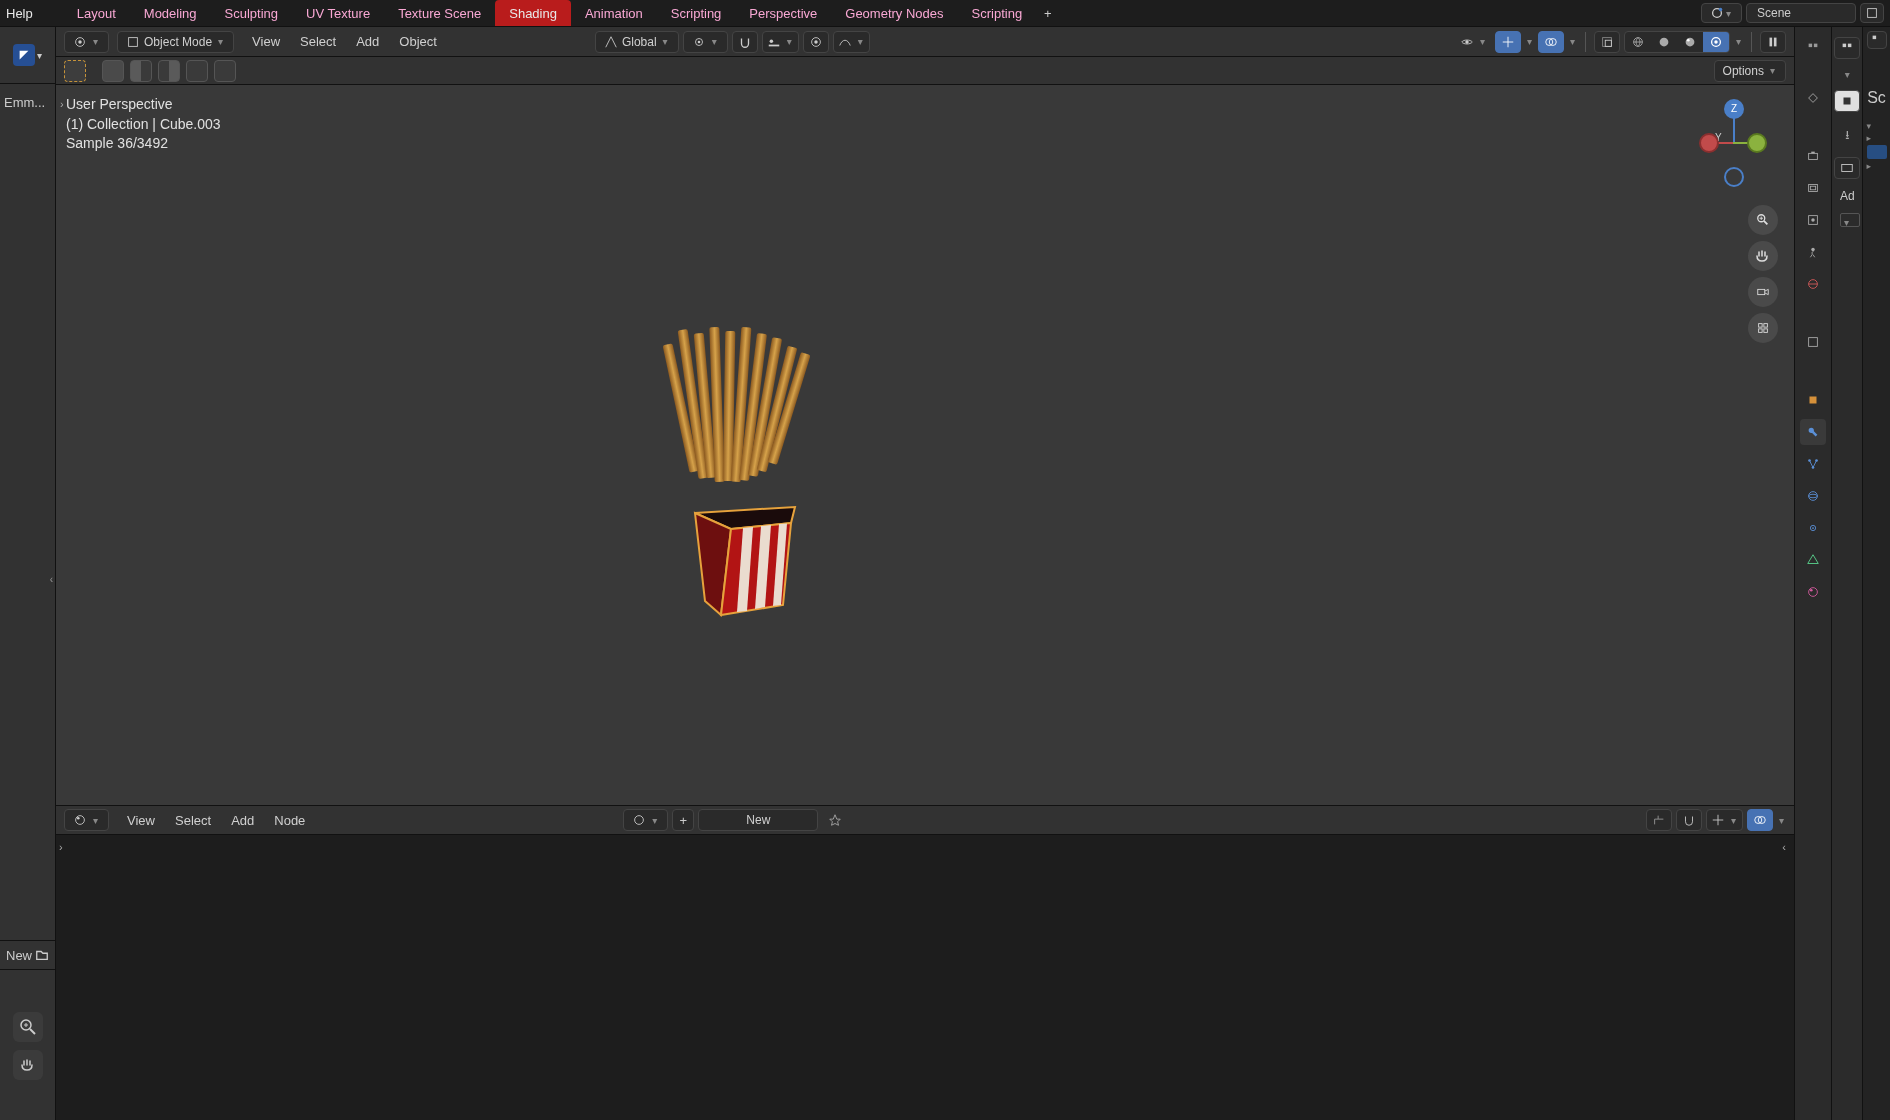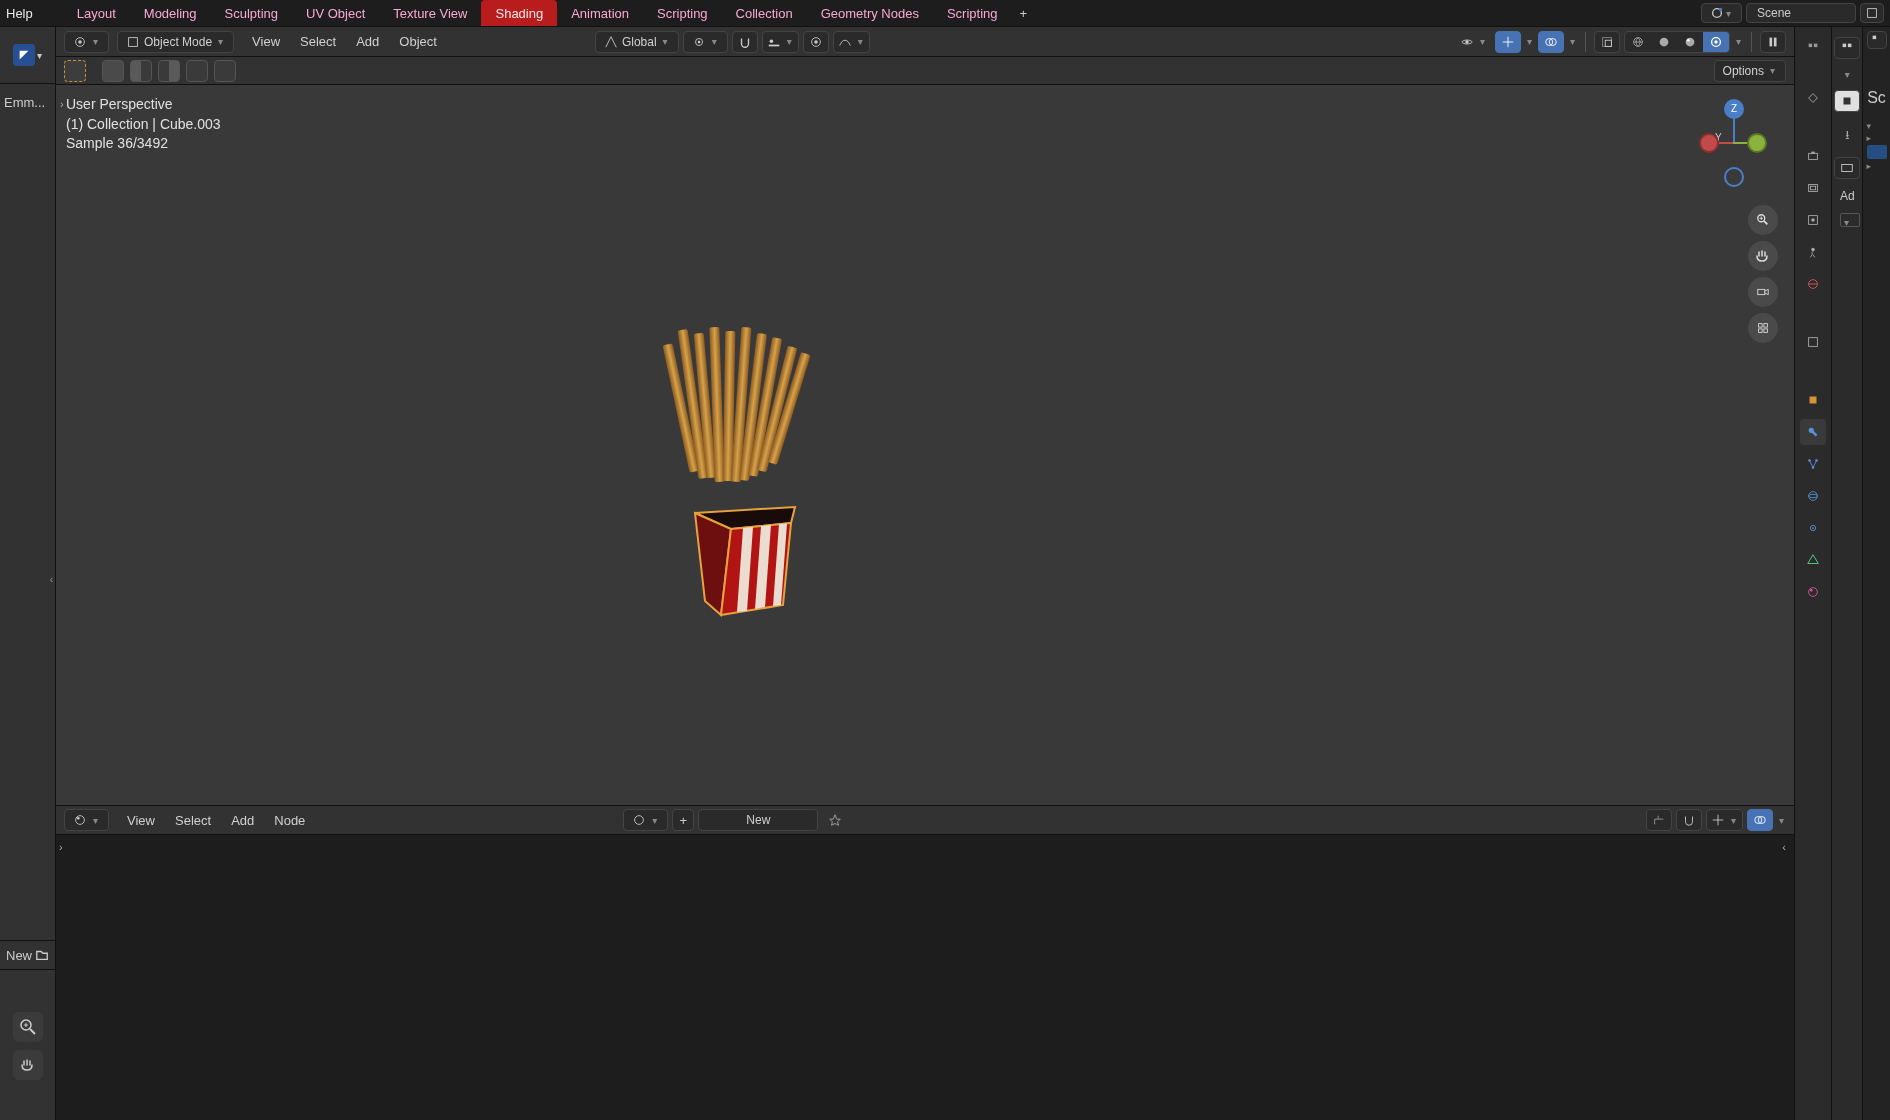--- a/index.html
+++ b/index.html
@@ -265,26 +265,26 @@
 </style>
 </head>
 <body>
 
 <div class="top-menubar">
   <div class="help">Help</div>
   <div class="workspace-tabs">
     <div class="workspace-tab">Layout</div>
     <div class="workspace-tab">Modeling</div>
     <div class="workspace-tab">Sculpting</div>
-    <div class="workspace-tab">UV Object</div>
-    <div class="workspace-tab">Texture View</div>
+    <div class="workspace-tab">UV Texture</div>
+    <div class="workspace-tab">Texture Scene</div>
     <div class="workspace-tab active">Shading</div>
     <div class="workspace-tab">Animation</div>
     <div class="workspace-tab">Scripting</div>
-    <div class="workspace-tab">Collection</div>
+    <div class="workspace-tab">Perspective</div>
     <div class="workspace-tab">Geometry Nodes</div>
     <div class="workspace-tab">Scripting</div>
     <div class="plus-tab">+</div>
   </div>
   <div class="scene-box">
     <div class="pill-btn">
         <svg class="ico" viewBox="0 0 16 16">
           <circle cx="8" cy="8" r="5" fill="none" stroke="#ccc" stroke-width="1.5"></circle>
           <circle cx="12" cy="4" r="2" fill="#4a7fc8"></circle>
         </svg>

